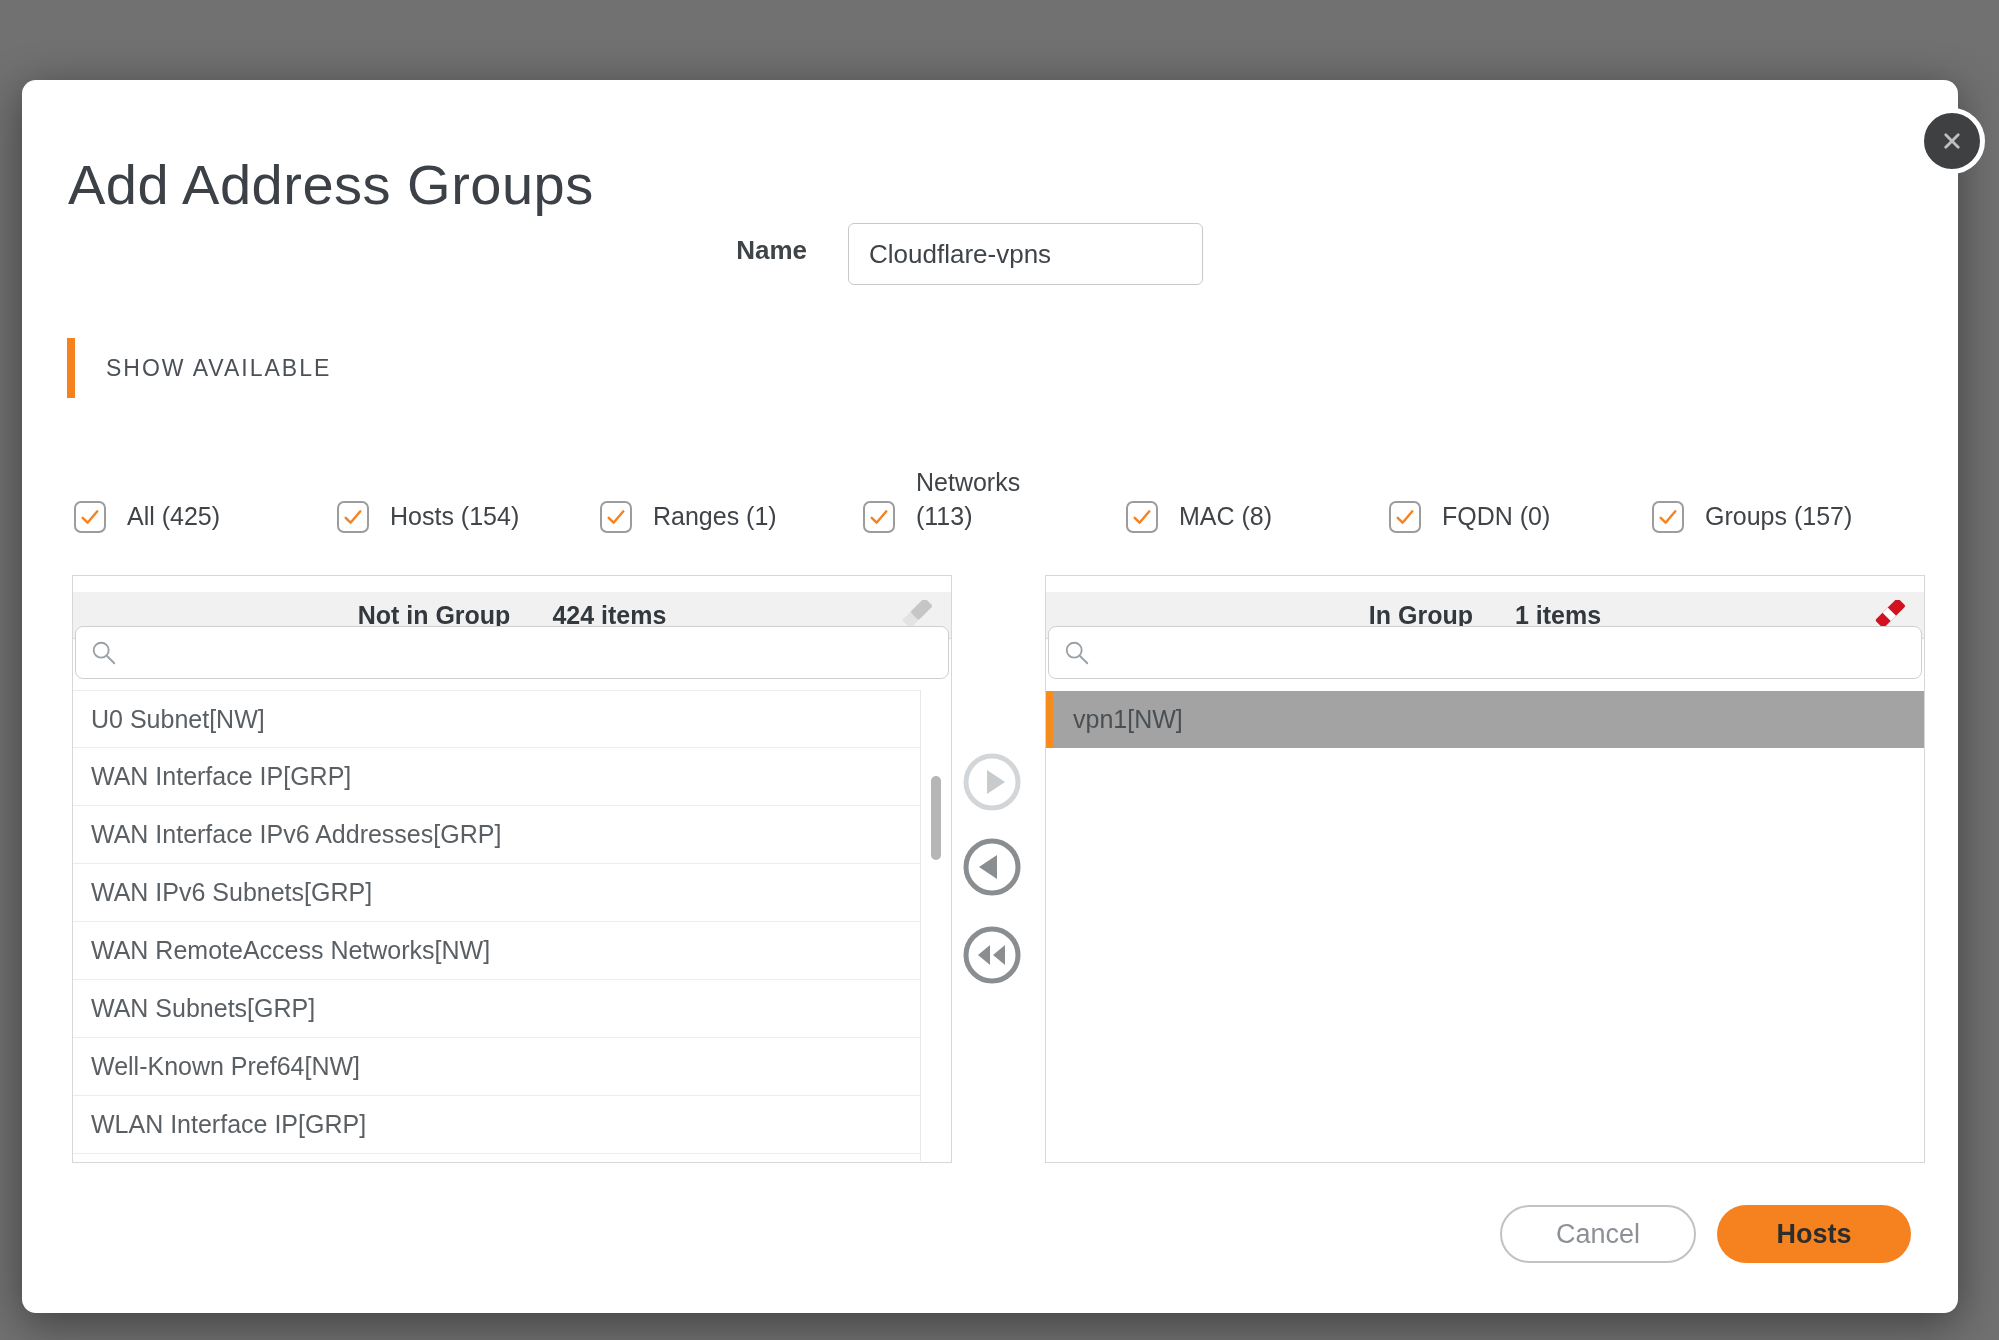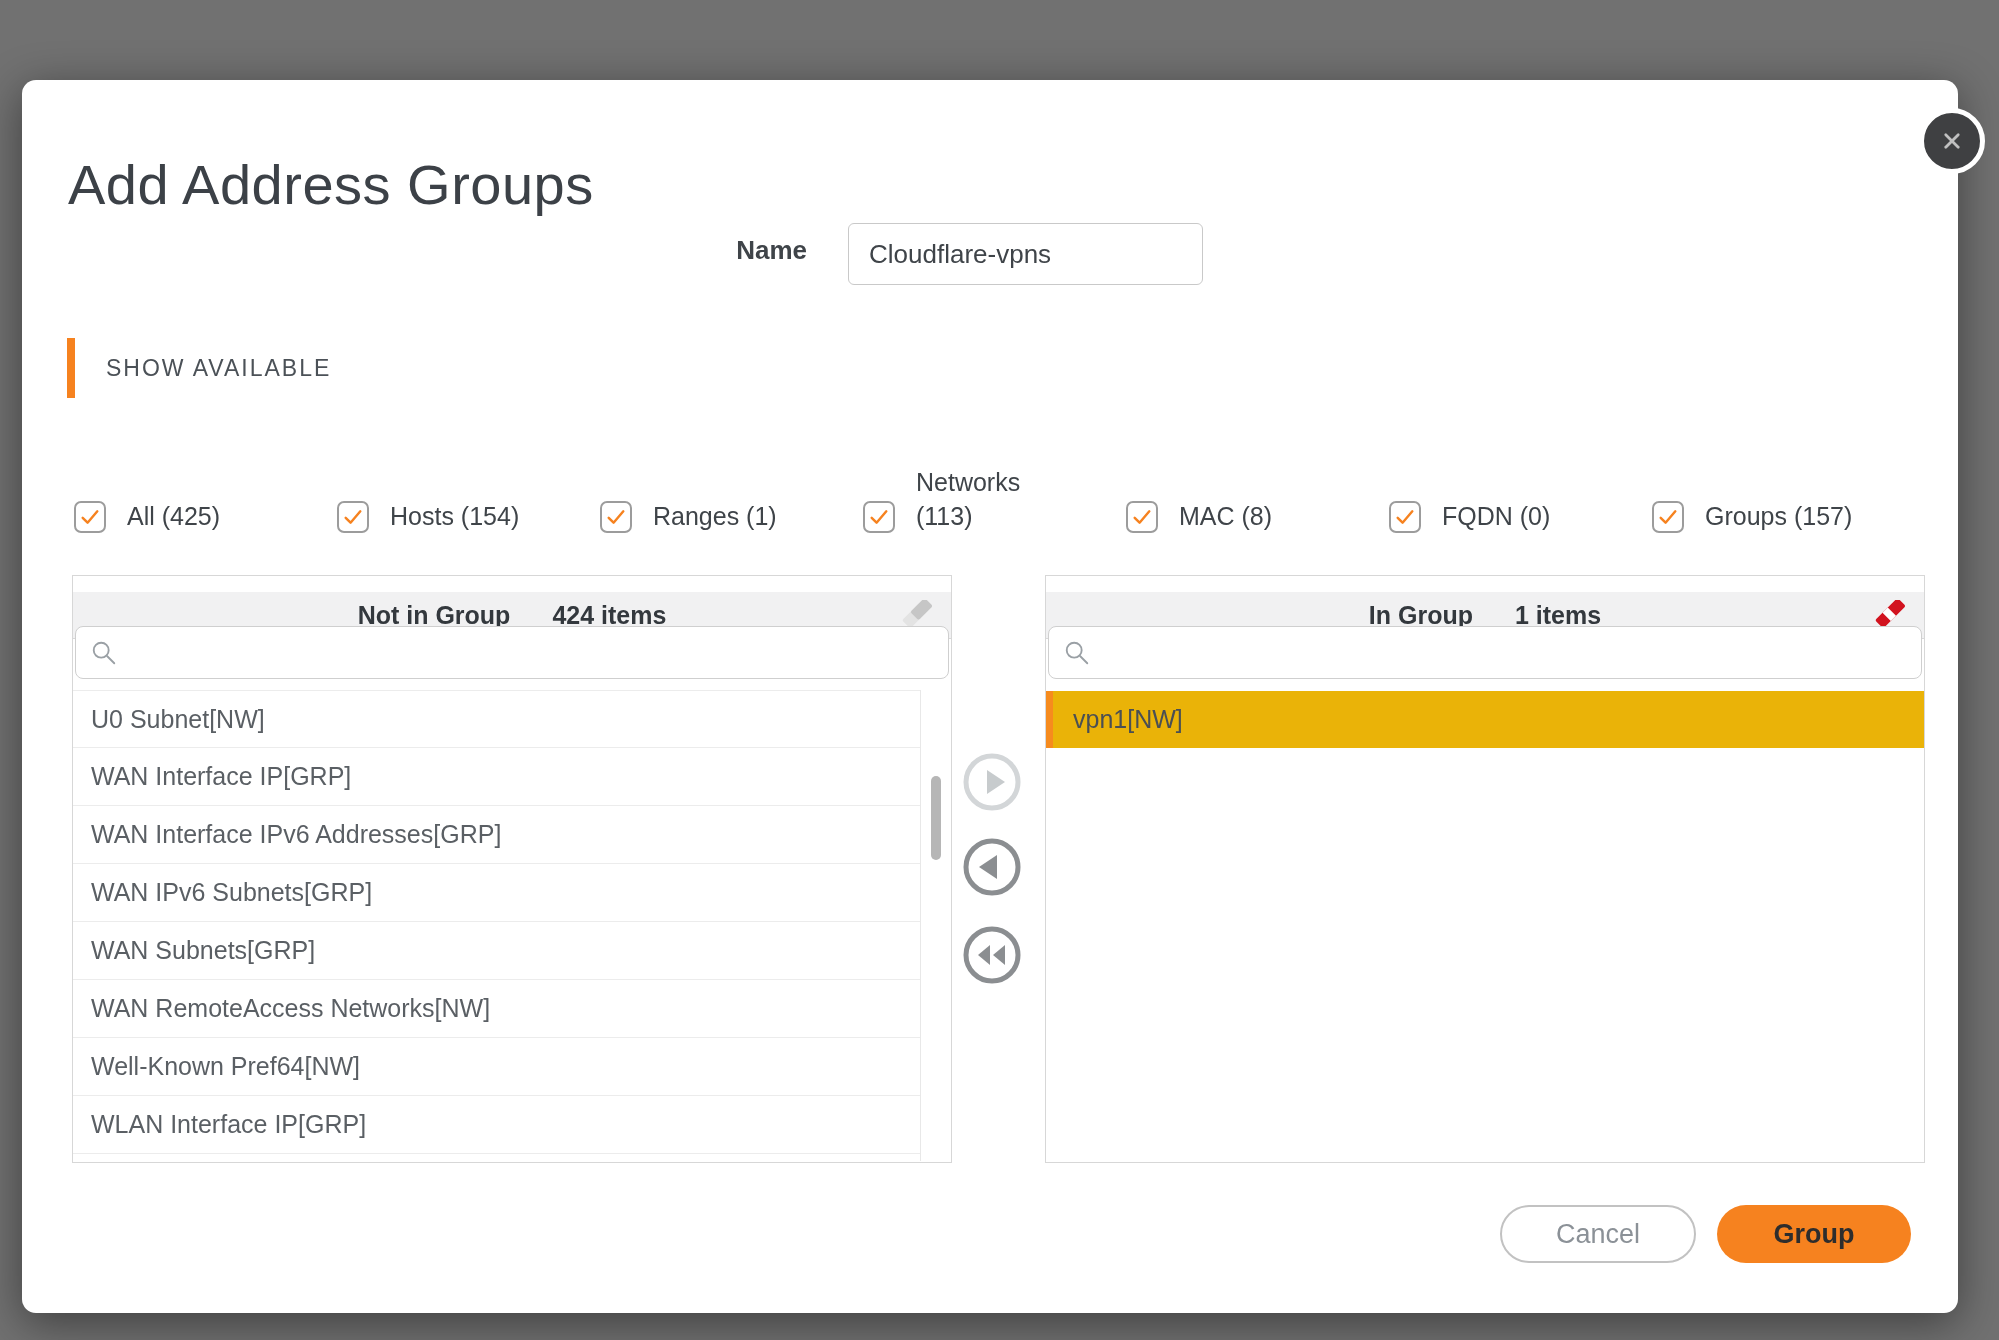--- a/index.html
+++ b/index.html
@@ -88,21 +88,21 @@
   .panel-left .list{right:31px;}
   .panel-right .list{right:0;}
   .list li{
     height:58px;box-sizing:border-box;border-bottom:1px solid #ececec;
     line-height:57px;padding-left:18px;font-size:25px;color:#5a5f64;
     white-space:nowrap;cursor:pointer;
   }
   .list li:first-child{border-top:1px solid #ececec;}
   .panel-right .list li.selected{
     border-top:none;border-bottom:none;height:57px;margin-top:1px;
-    background:#eab308;border-left:7px solid #F68B1E;padding-left:20px;
+    background:#a3a3a3;border-left:7px solid #F68B1E;padding-left:20px;
     color:#4a4f54;
   }
   .scroll-col{
     position:absolute;right:0;top:114px;bottom:1px;width:30px;
     border-left:1px solid #e8e8e8;background:#fff;
   }
   .scroll-thumb{
     width:10px;height:84px;margin:86px auto 0;background:#b6b6b6;border-radius:6px;cursor:grab;
   }
   
@@ -227,22 +227,22 @@
           <circle cx="12" cy="12" r="8" stroke="#9aa0a5" stroke-width="2" fill="none"></circle>
           <line x1="18.5" y1="18.5" x2="26" y2="26" stroke="#9aa0a5" stroke-width="2" stroke-linecap="round"></line>
         </svg>
         <input class="search-input" type="text" value="" style="">
       </div>
       <ul class="list">
         <li>U0 Subnet[NW]</li>
         <li>WAN Interface IP[GRP]</li>
         <li>WAN Interface IPv6 Addresses[GRP]</li>
         <li>WAN IPv6 Subnets[GRP]</li>
+        <li>WAN RemoteAccess Networks[NW]</li>
         <li>WAN Subnets[GRP]</li>
-        <li>WAN RemoteAccess Networks[NW]</li>
         <li>Well-Known Pref64[NW]</li>
         <li>WLAN Interface IP[GRP]</li>
       </ul>
       <div class="scroll-col">
         <div class="scroll-thumb"></div>
       </div>
     </section>
 
     <button class="transfer-btn transfer-right">
       <svg width="60" height="60" viewBox="0 0 60 60">
@@ -284,16 +284,16 @@
           <line x1="18.5" y1="18.5" x2="26" y2="26" stroke="#9aa0a5" stroke-width="2" stroke-linecap="round"></line>
         </svg>
         <input class="search-input" type="text" value="" style="">
       </div>
       <ul class="list">
         <li class="selected">vpn1[NW]</li>
       </ul>
     </section>
 
     <button class="btn btn-cancel">Cancel</button>
-    <button class="btn btn-save">Group</button>
+    <button class="btn btn-save">Hosts</button>
 
   </div>
 </div>
 
 </body></html>

